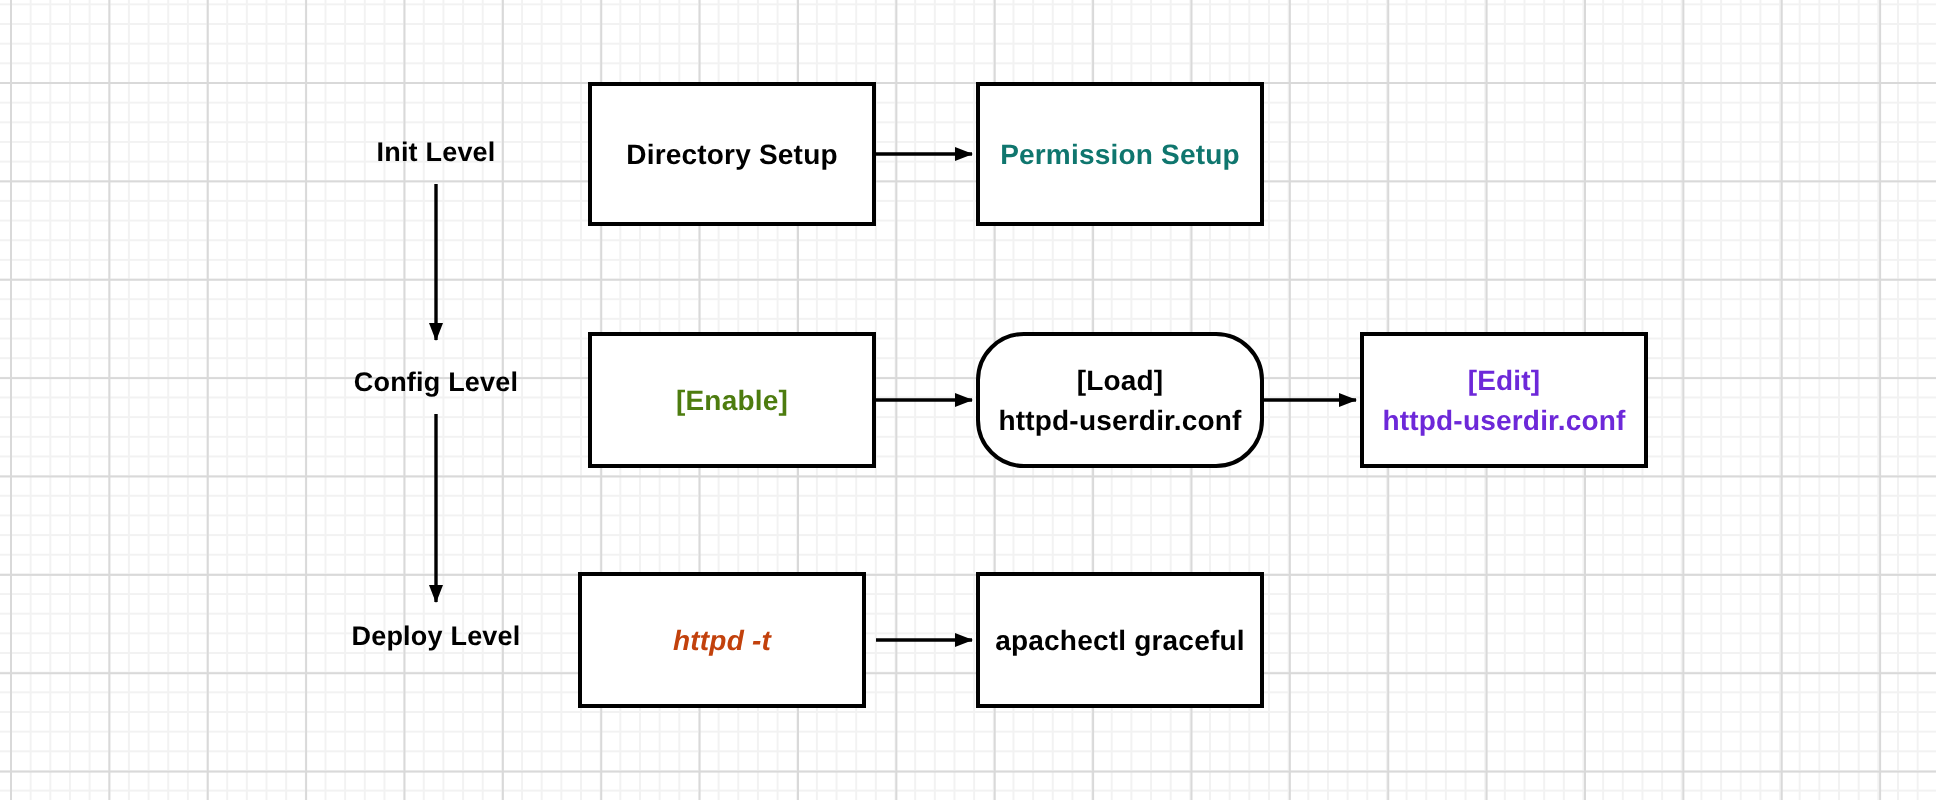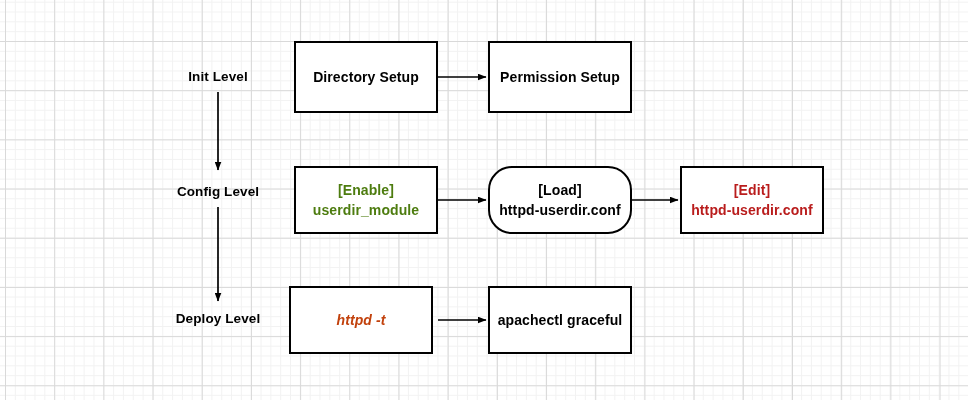--- a/index.html
+++ b/index.html
@@ -96,32 +96,31 @@
 
   <div id="levels-group">
       <div class="level-label" style="left: 218px; top: 76px;">Init Level</div>
       <div class="level-label" style="left: 218px; top: 191px;">Config Level</div>
       <div class="level-label" style="left: 218px; top: 318px;">Deploy Level</div>
     </div>
   <div id="nodes-group">
       <div class="node" style="left: 294px; top: 41px; width: 144px; height: 72px; background: rgb(255, 255, 255); border-color: rgb(0, 0, 0); color: rgb(0, 0, 0);">
         <span class="line">Directory Setup</span>
       </div>
-      <div class="node" style="left: 488px; top: 41px; width: 144px; height: 72px; background: rgb(255, 255, 255); border-color: rgb(0, 0, 0); color: #000000;">
+      <div class="node" style="left: 488px; top: 41px; width: 144px; height: 72px; background: rgb(255, 255, 255); border-color: rgb(0, 0, 0); color: #0f766e;">
         <span class="line">Permission Setup</span>
       </div>
       <div class="node" style="left: 294px; top: 166px; width: 144px; height: 68px; background: rgb(255, 255, 255); border-color: rgb(0, 0, 0); color: #4d7c0f;">
         <span class="line">[Enable]</span>
-        <span class="line">userdir_module</span>
       </div>
       <div class="node" style="left: 488px; top: 166px; width: 144px; height: 68px; background: rgb(255, 255, 255); border-color: rgb(0, 0, 0); color: rgb(0, 0, 0); border-radius: 24px;">
         <span class="line">[Load]</span>
         <span class="line">httpd-userdir.conf</span>
       </div>
-      <div class="node" style="left: 680px; top: 166px; width: 144px; height: 68px; background: rgb(255, 255, 255); border-color: rgb(0, 0, 0); color: #b91c1c; text-align: center;">
+      <div class="node" style="left: 680px; top: 166px; width: 144px; height: 68px; background: rgb(255, 255, 255); border-color: rgb(0, 0, 0); color: #6d28d9; text-align: center;">
         <span class="line">[Edit]</span>
         <span class="line">httpd-userdir.conf</span>
       </div>
       <div class="node" style="left: 289px; top: 286px; width: 144px; height: 68px; background: rgb(255, 255, 255); border-color: rgb(0, 0, 0); color: #c2410c; font-style: italic;">
         <span class="line">httpd -t</span>
       </div>
       <div class="node" style="left: 488px; top: 286px; width: 144px; height: 68px; background: rgb(255, 255, 255); border-color: rgb(0, 0, 0); color: rgb(0, 0, 0); align-items: center;">
         <span class="line">apachectl graceful</span>
       </div>
     </div>

